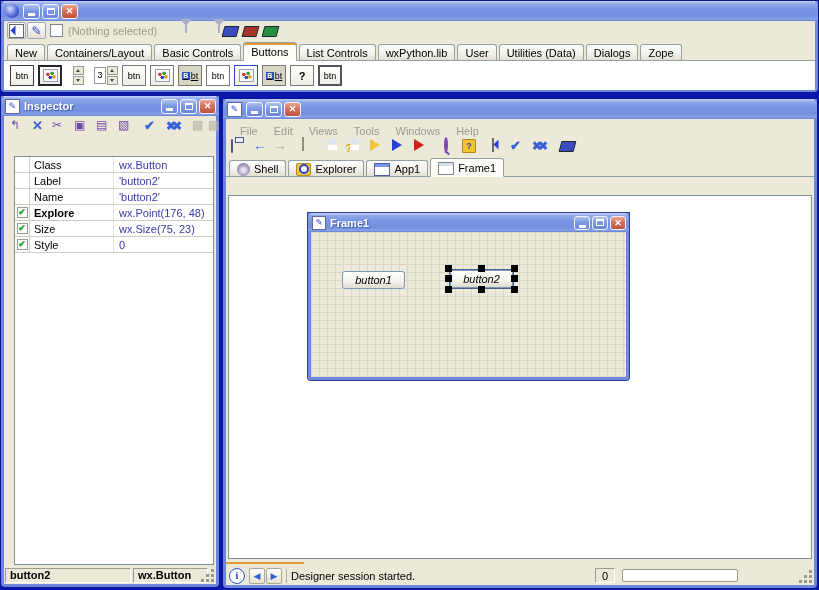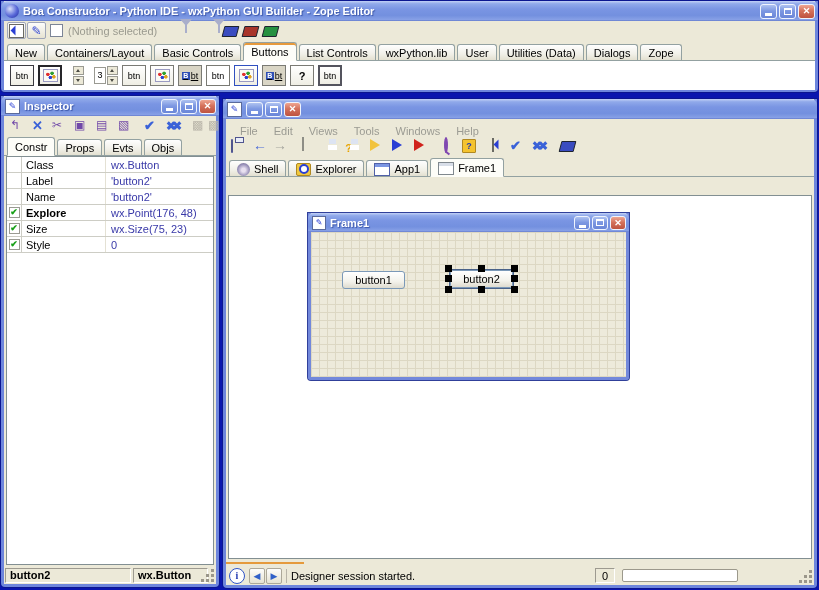--- a/index.html
+++ b/index.html
@@ -83,21 +83,21 @@
                         radial-gradient(circle at 48% 68%,#3040D0 1.5px,transparent 2px),
                         radial-gradient(circle at 76% 62%,#E0A020 1.5px,transparent 2px);}
   .spin{display:flex;flex-direction:column;gap:1px;}
   .spin i{width:9px;height:7px;border:1px solid #9A9A92;background:#ECE9D8;display:block;position:relative;}
   .spin i:after{content:"";position:absolute;left:2px;width:0;height:0;border-left:2px solid transparent;border-right:2px solid transparent;}
   .spin i.up:after{top:2px;border-bottom:3px solid #4A4A44;}
   .spin i.dn:after{top:2px;border-top:3px solid #4A4A44;}
   .bsq{width:8px;height:8px;background:#2F4FB4;color:#fff;font-size:7px;font-weight:bold;text-align:center;line-height:8px;}
   
   .ins-tools{position:relative;height:21px;}
-  .propwrap{position:absolute;left:2px;right:2px;background:#fff;border:1px solid #828F92;}
+  .propwrap{position:absolute;left:10px;right:2px;background:#fff;border:1px solid #828F92;}
   .prow{display:grid;grid-template-columns:15px 84px 1fr;height:15px;border-bottom:1px solid #CDCDC5;align-items:center;}
   .prow .gut{height:100%;border-right:1px solid #CDCDC5;display:flex;align-items:center;justify-content:center;}
   .prow .lab{padding-left:4px;height:100%;display:flex;align-items:center;border-right:1px solid #E4E1D4;}
   .prow .val{padding-left:5px;color:#3939A8;cursor:text;}
   .greenchk{width:11px;height:11px;box-sizing:border-box;border:1px solid #9A9A92;background:#fff;
             color:#18A018;font-size:9px;font-weight:bold;line-height:9px;text-align:center;cursor:pointer;}
   .sbar{position:absolute;left:0;right:0;bottom:0;height:18px;background:#ECE9D8;display:flex;align-items:center;}
   .scell{box-sizing:border-box;height:15px;margin:0 1px;border:1px solid;border-color:#9D9A90 #FFFFFF #FFFFFF #9D9A90;
          display:flex;align-items:center;padding:0 4px;}
   .grip{position:absolute;right:2px;bottom:2px;width:3px;height:3px;background:#9A968A;
@@ -112,36 +112,35 @@
          background:linear-gradient(#FDFDFB,#E6E3D2);display:flex;align-items:center;justify-content:center;
          color:#3060C8;font-size:9px;cursor:pointer;}
   .infoico{width:14px;height:14px;border-radius:50%;border:1px solid #3055C8;background:#fff;color:#2038B0;
            font-weight:bold;font-size:10px;font-family:"Liberation Serif",serif;text-align:center;line-height:13px;}
   
   .frame{position:absolute;box-sizing:border-box;border:3px solid #7288DB;border-top:none;border-radius:0 0 3px 3px;
          box-shadow:0 0 0 1px #30409A;background:#EDEADB;}
   .frame .tbar{height:19px;border-radius:5px 5px 0 0;}
   .gridbody{position:absolute;left:0;right:0;top:19px;bottom:0;background-color:#EDEADB;
             background-image:linear-gradient(#DCD7C3 1px,transparent 1px),linear-gradient(90deg,#DCD7C3 1px,transparent 1px);
-            background-size:8px 8px;}
+            background-size:8px 8px;font-style:italic;}
   .xpbtn{position:absolute;box-sizing:border-box;border:1px solid #7B99B8;border-radius:3px;
          background:linear-gradient(#FFFFFF,#F3F2EB 60%,#DEDBCF);display:flex;align-items:center;justify-content:center;
          font-size:11px;cursor:pointer;}
   .selbox{position:absolute;outline:1px solid #4A6288;}
   .hnd{position:absolute;width:7px;height:7px;background:#000;cursor:pointer;}
 </style>
 </head>
 <body>
 
 <div id="screen">
 
   <div class="win" style="left:1px;top:1px;width:817px;height:91px;">
     <div class="tbar">
       <span class="mi boa-ico"></span>
-      <span class="ttl">Boa Constructor - Python IDE - wxPython GUI Builder - Zope Editor</span>
       <span class="caps">
         <span class="cb">
             <span class="glyph-min"></span>
           </span>
         <span class="cb">
             <span class="glyph-max"></span>
           </span>
         <span class="cb close">✕</span>
       </span>
     </div>
@@ -231,26 +230,20 @@
       <span class="abs mi i-purp" style="left:6px;top:3px;">↰</span>
       <span class="abs mi i-blue" style="left:28px;top:3px;">✕</span>
       <span class="abs mi i-purp" style="left:48px;top:3px;">✂</span>
       <span class="abs mi i-purp" style="left:70px;top:3px;">▣</span>
       <span class="abs mi i-purp" style="left:92px;top:3px;">▤</span>
       <span class="abs mi i-purp" style="left:114px;top:3px;">▧</span>
       <span class="abs mi i-blue" style="left:140px;top:3px;">✔</span>
       <span class="abs mi i-xx" style="left:162px;top:4px;">✖✖</span>
       <span class="abs mi i-gray" style="left:188px;top:3px;">▩</span>
       <span class="abs mi i-gray" style="left:204px;top:3px;">▩</span>
-    </div>
-    <div class="tabrow">
-      <span class="xtab sel">Constr</span>
-      <span class="xtab">Props</span>
-      <span class="xtab">Evts</span>
-      <span class="xtab">Objs</span>
     </div>
     <div class="propwrap" style="top:60px;bottom:19px;">
       <div class="prow">
         <span class="gut"></span>
         <span class="lab">Class</span>
         <span class="val">wx.Button</span>
       </div>
       <div class="prow">
         <span class="gut"></span>
         <span class="lab">Label</span>

